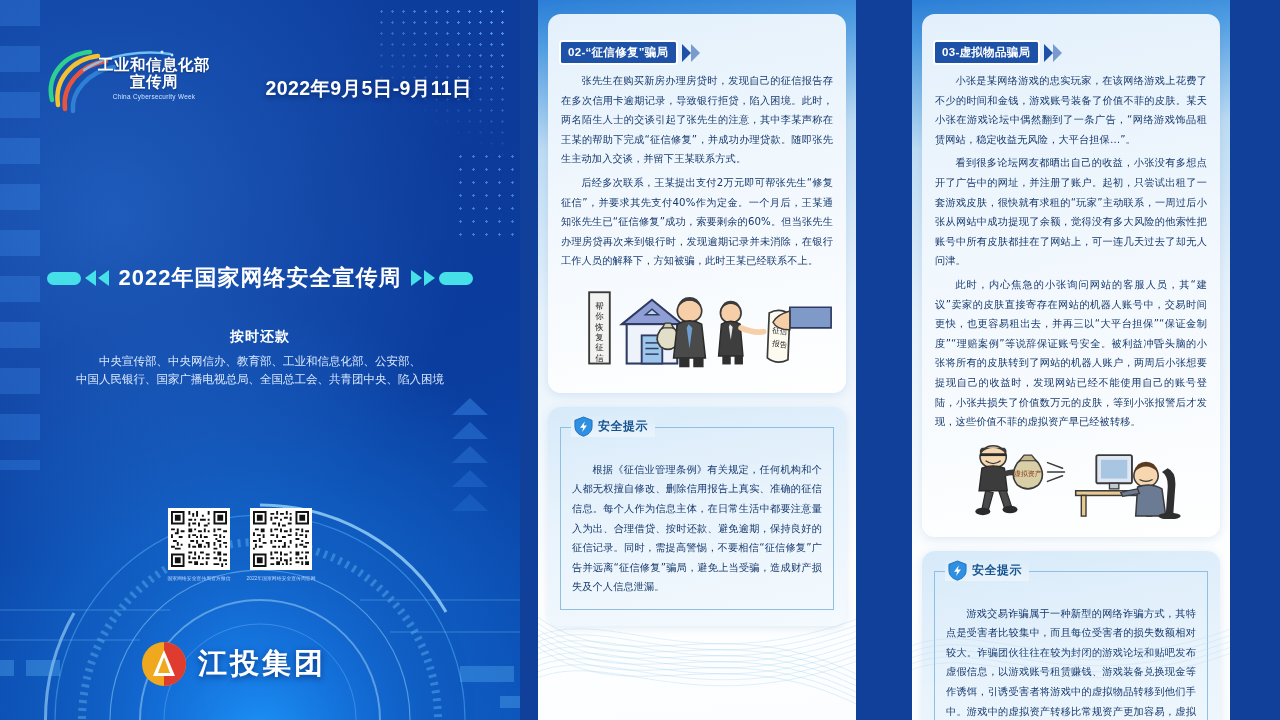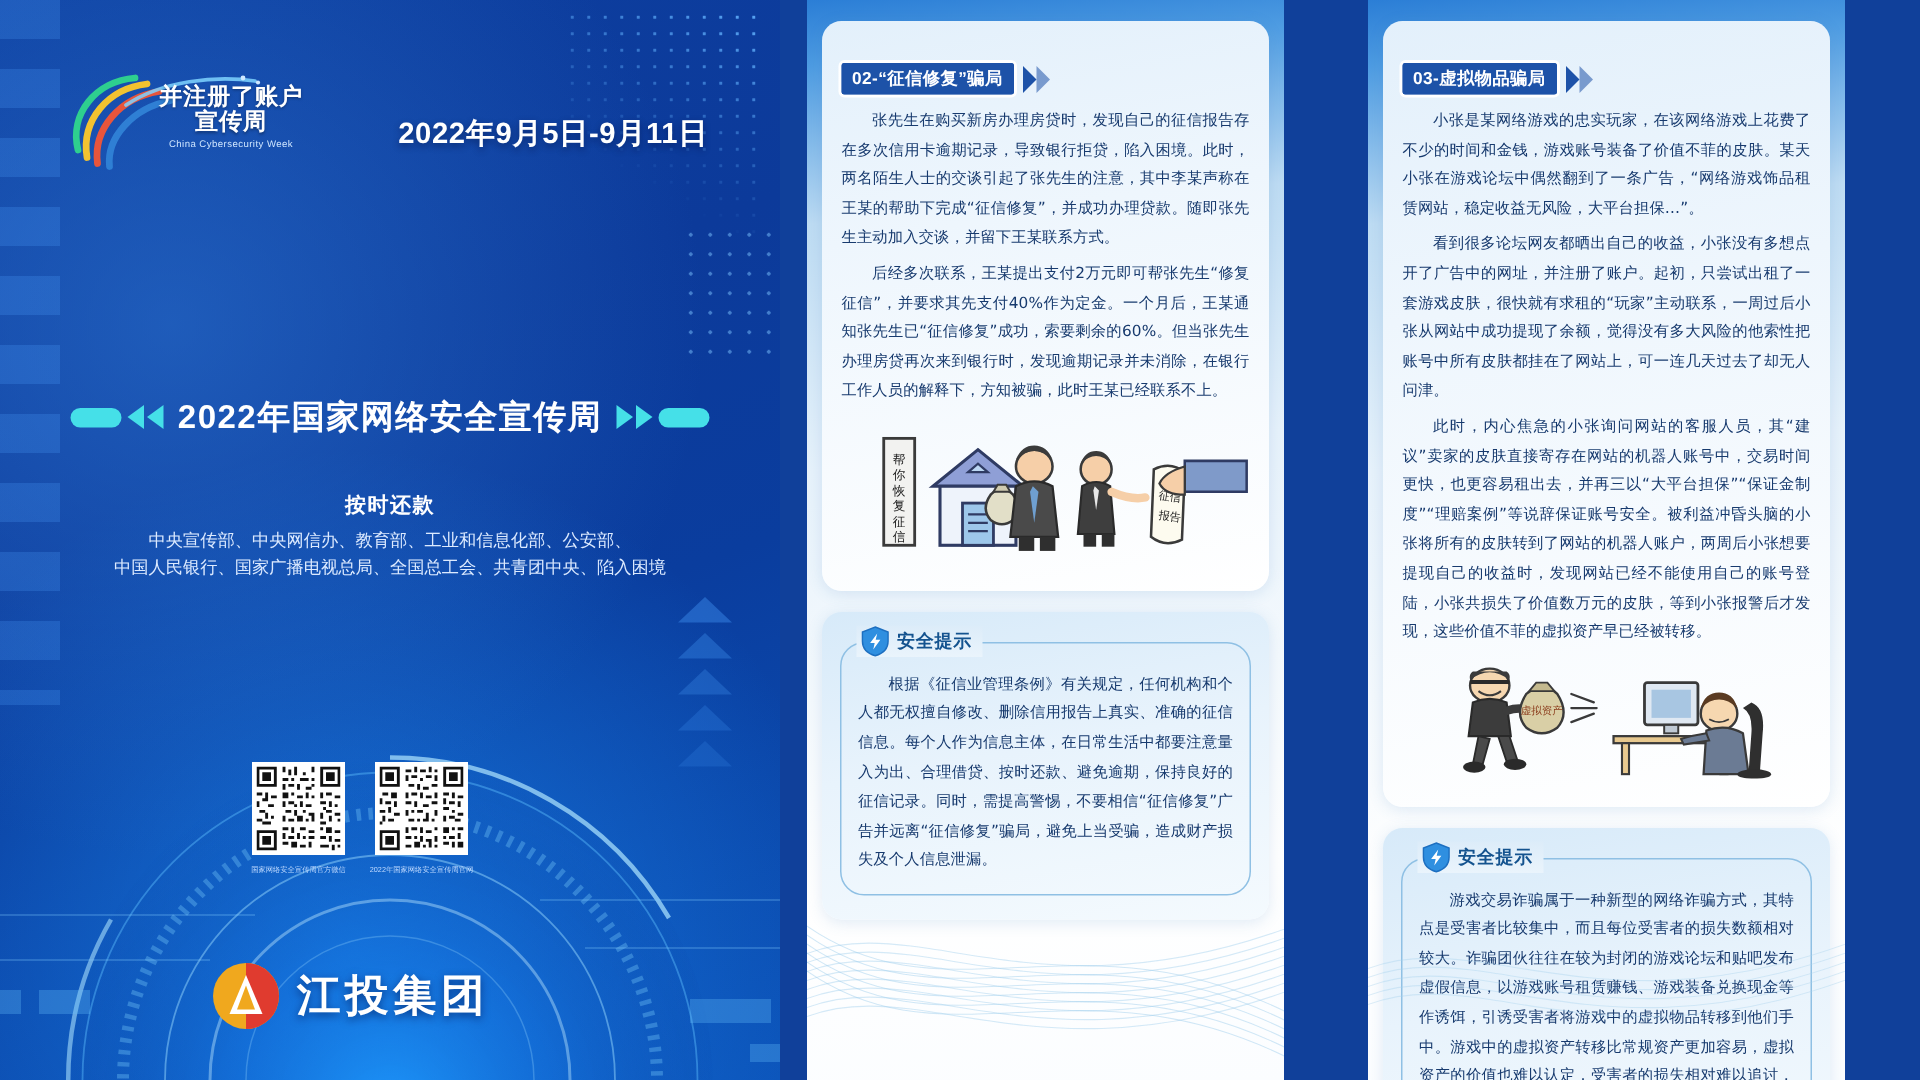--- a/index.html
+++ b/index.html
@@ -113,21 +113,21 @@
 
   .illus{margin-top:10px;width:100%;}
 
   .tipcard{
     position:relative;margin:14px 10px 0 10px;border-radius:13px;
     background:linear-gradient(170deg,#d7eaf9 0%,#e8f3fc 45%,#f4fafe 100%);
     box-shadow:0 2px 10px rgba(70,130,190,.16);
     padding:20px 12px 16px 12px;box-sizing:border-box;
   }
   .tipinner{
-    border:1px solid #8fc0e4;border-radius:16px;padding:16px 11px 12px 11px;position:relative;
+    border:1px solid #8fc0e4;border-radius:0;padding:30px 11px 12px 11px;position:relative;
   }
   .tiphead{position:absolute;left:10px;top:-12px;display:flex;align-items:center;gap:5px;
     background:linear-gradient(180deg,#dcecf9,#eaf4fc);padding:0 7px 0 3px;}
   .tiphead .tip-shield{width:19px;height:21px;}
   .tiphead .tip-txt{color:#14538f;font-size:12px;font-weight:bold;letter-spacing:.5px;}
 </style>
 </head>
 <body>
 
 <div class="stage">
@@ -177,21 +177,21 @@
         <path d="M21 61 C18 38 36 17 62 13" fill="none" stroke="#e8553c" stroke-width="4.5" stroke-linecap="round"></path>
         <path d="M29 63 C27 44 44 24 70 19" fill="none" stroke="#2f7fd4" stroke-width="4.5" stroke-linecap="round"></path>
         <path d="M40 22 C64 6 100 2 126 6" fill="none" stroke="#7fd4ff" stroke-width="2.5" stroke-linecap="round" opacity=".85"></path>
         <g fill="#cfe8ff">
             <circle cx="118" cy="4" r="1.6"></circle>
             <circle cx="128" cy="7" r="1.4"></circle>
             <circle cx="138" cy="11" r="1.2"></circle>
           </g>
       </svg>
       <div class="bl-tc">
-        <span>并注册了账户</span><br>
+        <span>工业和信息化部</span><br>
         <span>宣传周</span>
       </div>
       <div class="bl-en">China Cybersecurity Week</div>
     </div>
 
     <div class="datestamp">2022年9月5日-9月11日</div>
 
 
     <div class="ribbon">
       <div class="rb-arrows">

